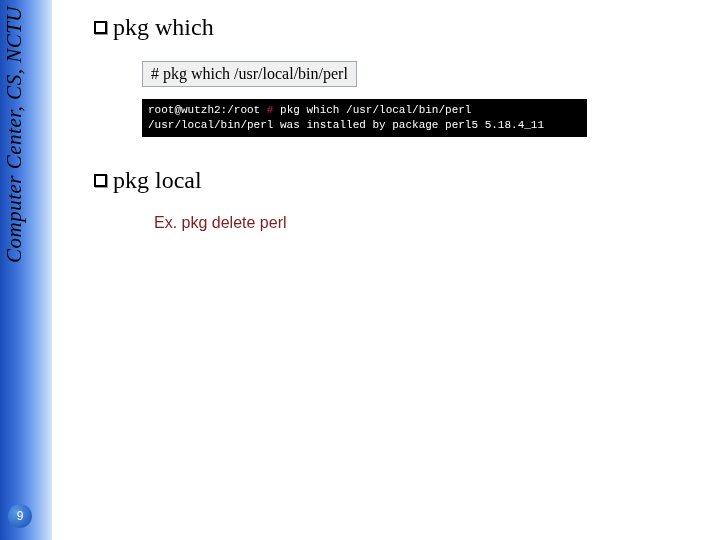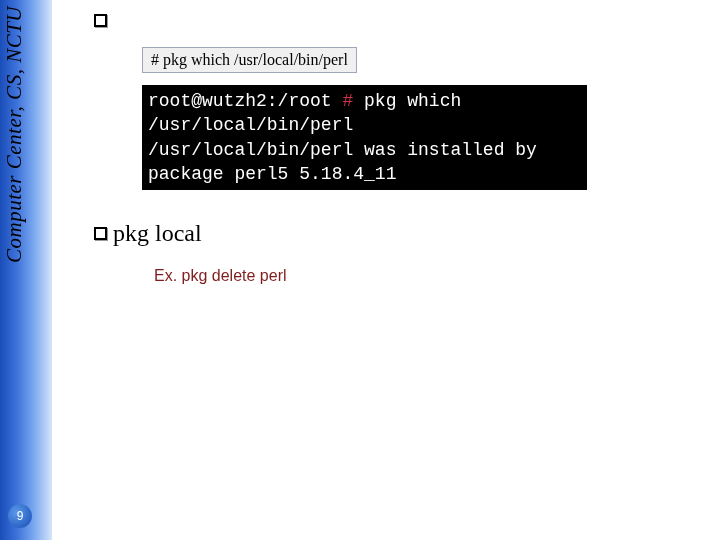--- a/index.html
+++ b/index.html
@@ -94,21 +94,21 @@
       font-family: "Times New Roman", serif;
       color: #000000;
       text-align: right;
     }
     .terminal {
       margin-left: 48px;
       margin-bottom: 12px;
       background: #000000;
       color: #ffffff;
       font-family: "Courier New", monospace;
-      font-size: 18px;
+      font-size: 11px;
       padding: 4px 6px;
       line-height: 1.35;
       width: 445px;
       white-space: pre-wrap;
     }
     .pound { color: #cc3344; }
     .example-text {
       margin-left: 60px;
       font-family: Arial, sans-serif;
       font-size: 16px;
@@ -123,20 +123,21 @@
   <div class="slide-number-circle">
     <span>9</span>
   </div>
 </div>
 
 <div class="content">
 
   <div class="section">
     <div class="section-heading">
       <span class="bullet-square"></span>
+      <span>pkg which</span>
     </div>
     <div class="command-box">#  pkg which /usr/local/bin/perl</div>
     <div class="terminal"><span>root@wutzh2:/root </span><span class="pound">#</span><span> pkg which /usr/local/bin/perl</span>
 <span>/usr/local/bin/perl was installed by package perl5 5.18.4_11</span></div>
   </div>
 
   <div class="section">
     <div class="section-heading">
       <span class="bullet-square"></span>
       <span>pkg local</span>

